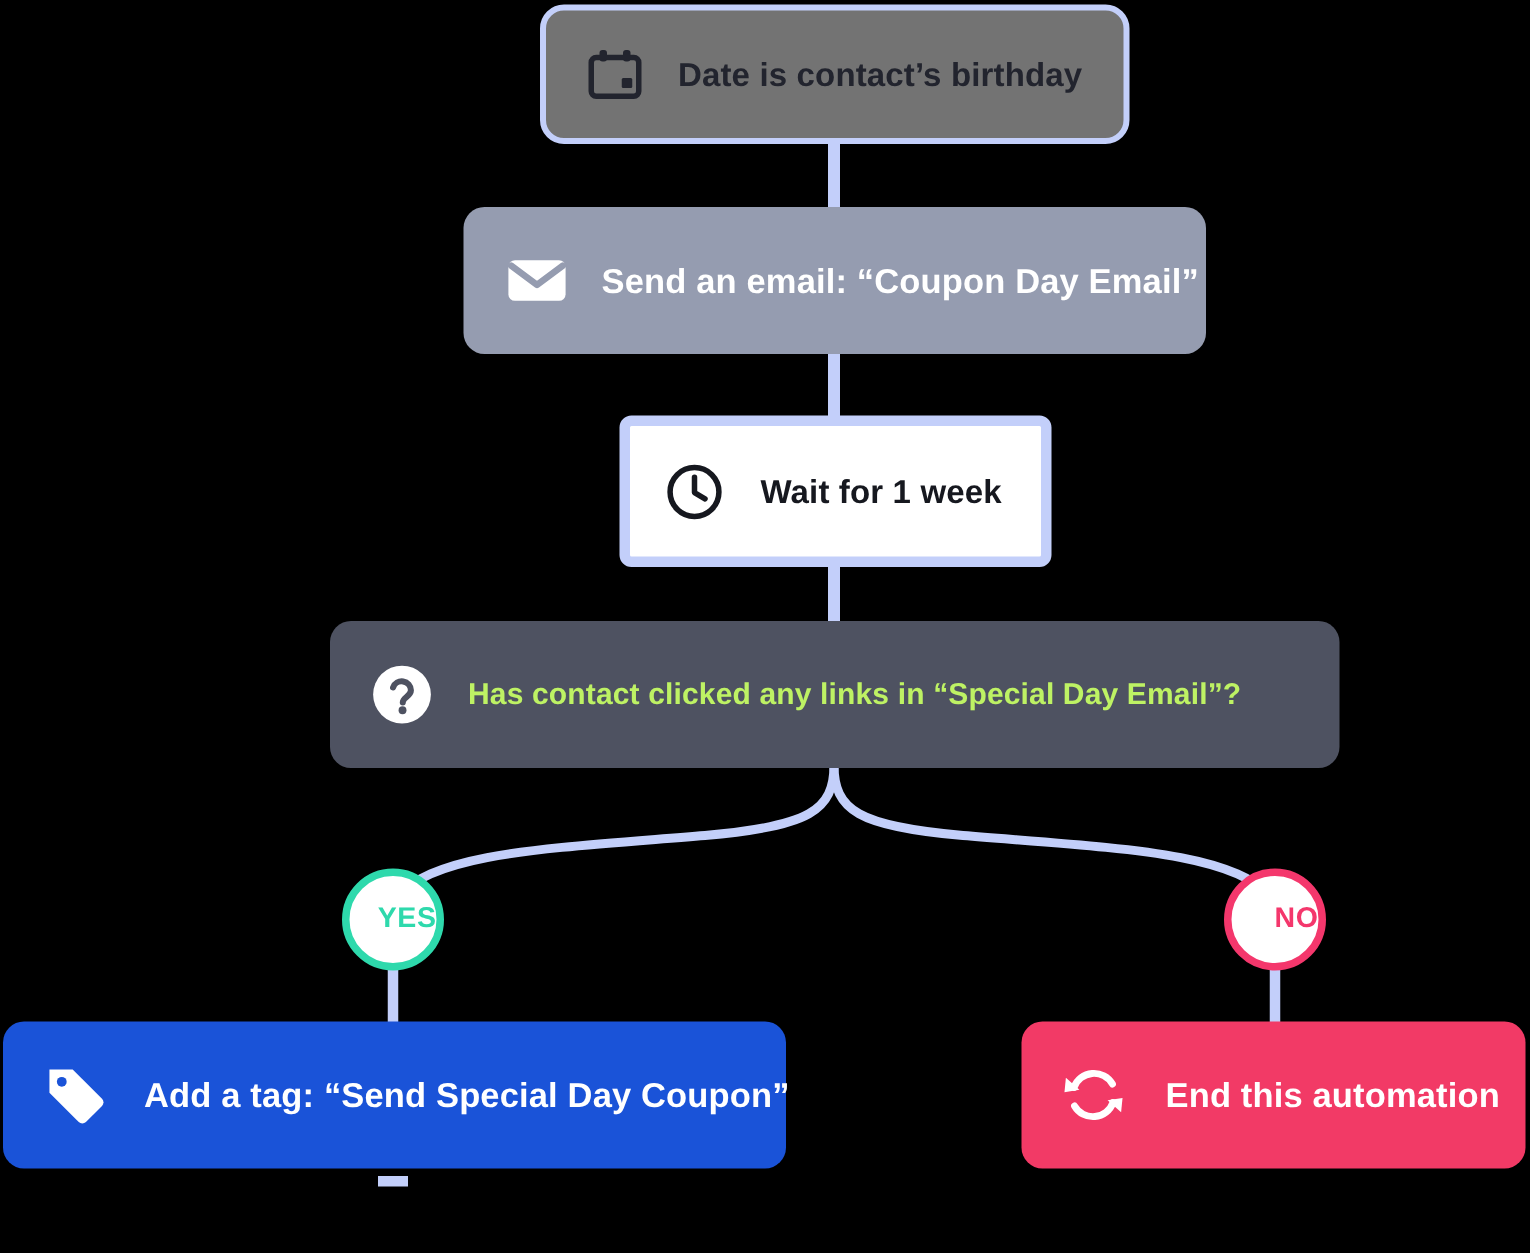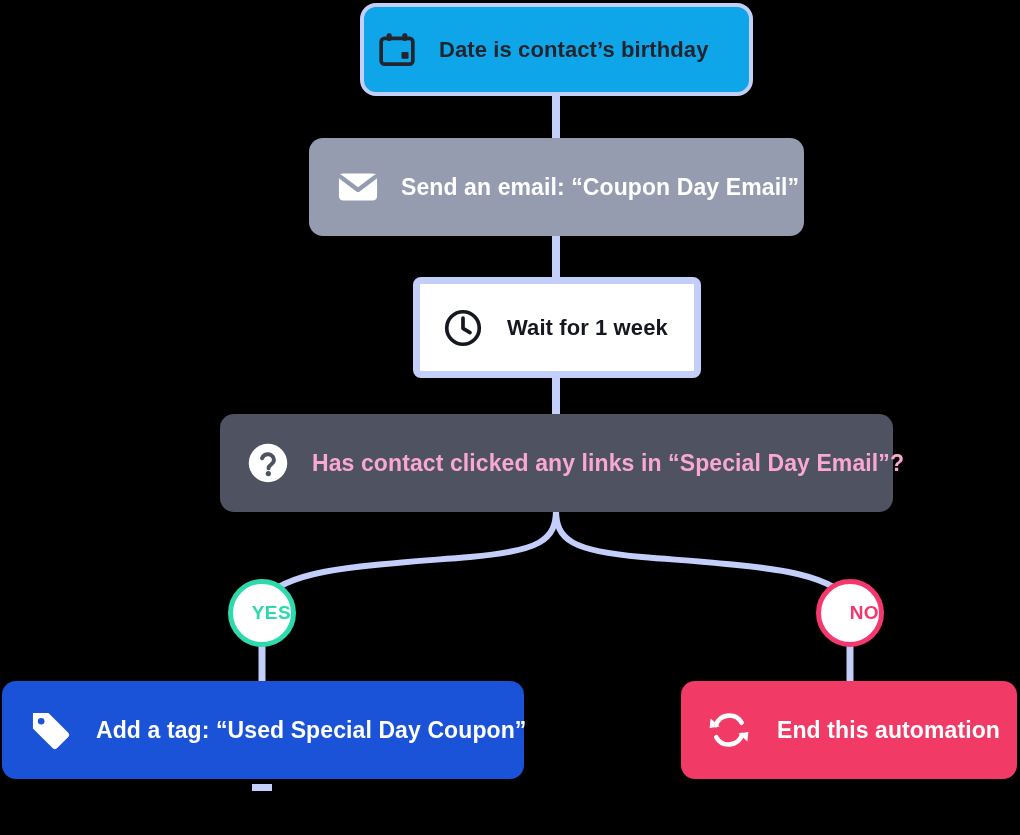--- a/index.html
+++ b/index.html
@@ -41,24 +41,24 @@
   .node .label {
     font-weight: bold;
     letter-spacing: .1px;
     white-space: nowrap;
   }
 
   
   #node-trigger {
     left: 360px; top: 3px;
     width: 393px; height: 93px;
-    background: #0ea5e9;
+    background: #737373;
     border: 4px solid #c3cffa;
     border-radius: 16px;
-    padding-left: 13px;
+    padding-left: 26px;
   }
   #node-trigger .icon { width: 40px; height: 40px; }
   #node-trigger .label {
     font-size: 22px;
     color: #22242e;
     margin-left: 22px;
   }
 
   
   #node-email {
@@ -94,22 +94,22 @@
   
   #node-decision {
     left: 220px; top: 414px;
     width: 673px; height: 98px;
     background: #4e5261;
     border-radius: 14px;
     padding-left: 27px;
   }
   #node-decision .icon { width: 42px; height: 42px; }
   #node-decision .label {
-    font-size: 23px;
-    color: #f9a8d4;
+    font-size: 20px;
+    color: #bef264;
     margin-left: 23px;
   }
 
   
   #node-tag {
     left: 2px; top: 681px;
     width: 522px; height: 98px;
     background: #1a53d8;
     border-radius: 14px;
     padding-left: 25px;
@@ -243,21 +243,21 @@
   </div>
 
   <div class="node" id="node-tag">
     <span class="icon">
       <svg viewBox="0 0 24 24" width="46" height="46">
         <path d="M3.1 3.1 H11.2 L21.4 13.3 a1.8 1.8 0 0 1 0 2.5 l-5.6 5.6
                  a1.8 1.8 0 0 1 -2.5 0 L3.1 11.2 Z" fill="#ffffff"></path>
         <circle cx="7.4" cy="7.4" r="1.7" fill="#1a53d8"></circle>
       </svg>
     </span>
-    <span class="label">Add a tag: “Used Special Day Coupon”</span>
+    <span class="label">Add a tag: “Send Special Day Coupon”</span>
   </div>
 
   <div class="node" id="node-end">
     <span class="icon">
       <svg viewBox="0 0 24 24" width="46" height="46">
         <path d="M5.2 9.4 A7.4 7.4 0 0 1 18.6 8.2" fill="none" stroke="#ffffff" stroke-width="2.4" stroke-linecap="round"></path>
         <path d="M18.8 14.6 A7.4 7.4 0 0 1 5.4 15.8" fill="none" stroke="#ffffff" stroke-width="2.4" stroke-linecap="round"></path>
         <path d="M2.4 6.0 L7.1 10.2 L1.9 11.0 Z" fill="#ffffff"></path>
         <path d="M21.6 18.0 L16.9 13.8 L22.1 13.0 Z" fill="#ffffff"></path>
       </svg>

